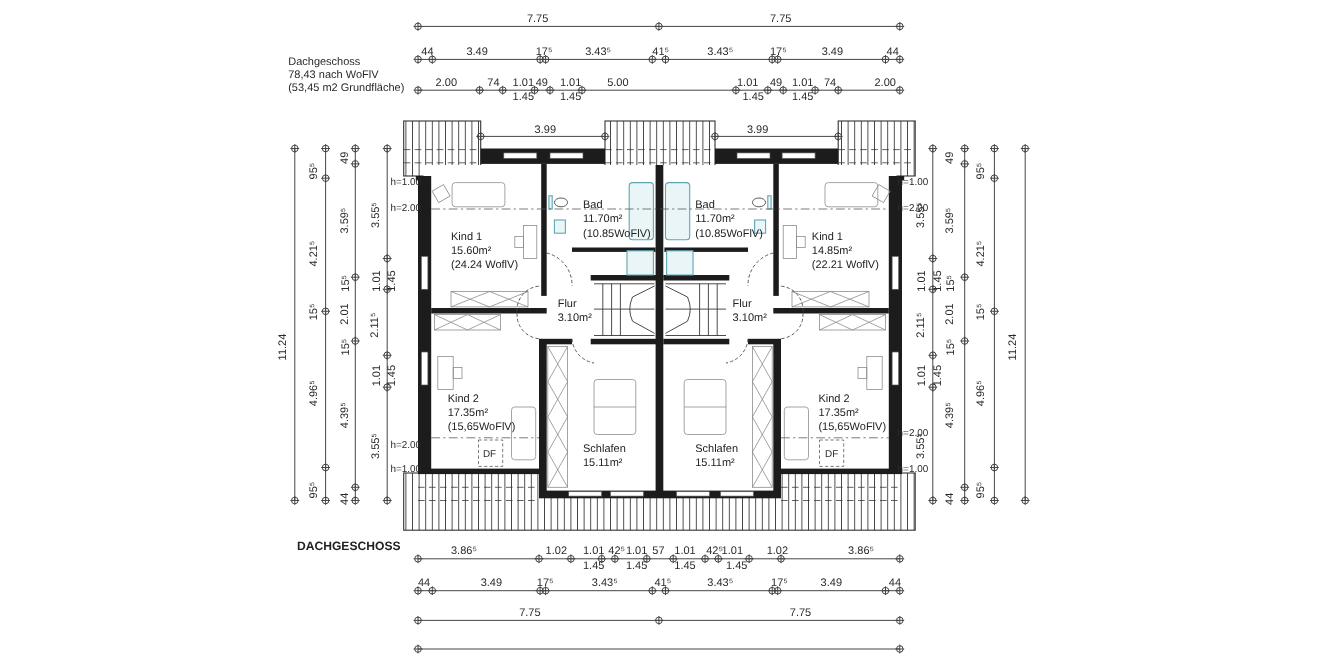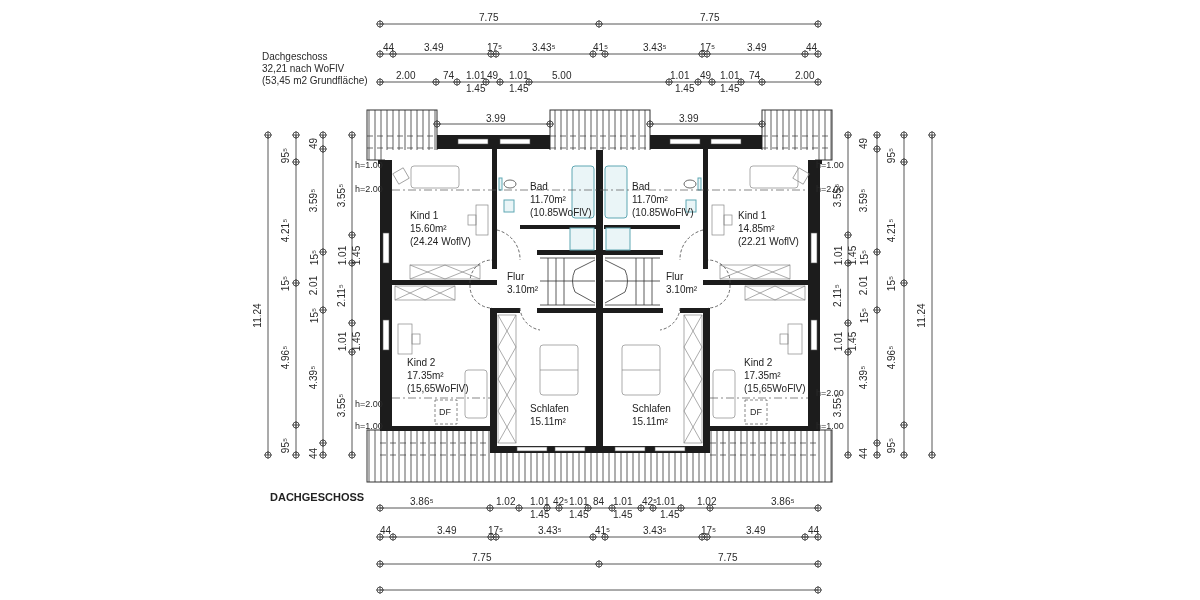--- a/index.html
+++ b/index.html
@@ -357,21 +357,21 @@
     <use href="#tick" x="380" y="564"></use>
       <use href="#tick" x="599" y="564"></use>
       <use href="#tick" x="818" y="564"></use>
     <use href="#tick" x="380" y="590"></use>
       <use href="#tick" x="818" y="590"></use>
   </g>
 </svg>
 
 <div class="title-block">
   <div>Dachgeschoss</div>
-  <div>32,21 nach WoFlV</div>
+  <div>78,43 nach WoFlV</div>
   <div>(53,45 m2 Grundfläche)</div>
 </div>
 <div class="heading">DACHGESCHOSS</div>
 
 <span class="txt" style="left:479px;top:12px;">7.75</span>
 <span class="txt" style="left:700px;top:12px;">7.75</span>
 
 <span class="txt" style="left:383px;top:42px;">44</span>
 <span class="txt" style="left:424px;top:42px;">3.49</span>
 <span class="txt" style="left:487px;top:42px;">17⁵</span>
@@ -502,21 +502,21 @@
 <span class="vtxt" style="left:843px;top:336px;">1.45</span>
 <span class="vtxt" style="left:826px;top:400px;">3.55⁵</span>
 
 <span class="txt" style="left:410px;top:496px;">3.86⁵</span>
 <span class="txt" style="left:496px;top:496px;">1.02</span>
 <span class="txt" style="left:530px;top:496px;">1.01</span>
 <span class="txt" style="left:530px;top:509px;">1.45</span>
 <span class="txt" style="left:553px;top:496px;">42⁵</span>
 <span class="txt" style="left:569px;top:496px;">1.01</span>
 <span class="txt" style="left:569px;top:509px;">1.45</span>
-<span class="txt" style="left:593px;top:496px;">84</span>
+<span class="txt" style="left:593px;top:496px;">57</span>
 <span class="txt" style="left:613px;top:496px;">1.01</span>
 <span class="txt" style="left:613px;top:509px;">1.45</span>
 <span class="txt" style="left:642px;top:496px;">42⁵</span>
 <span class="txt" style="left:656px;top:496px;">1.01</span>
 <span class="txt" style="left:660px;top:509px;">1.45</span>
 <span class="txt" style="left:697px;top:496px;">1.02</span>
 <span class="txt" style="left:771px;top:496px;">3.86⁵</span>
 
 <span class="txt" style="left:380px;top:525px;">44</span>
 <span class="txt" style="left:437px;top:525px;">3.49</span>

